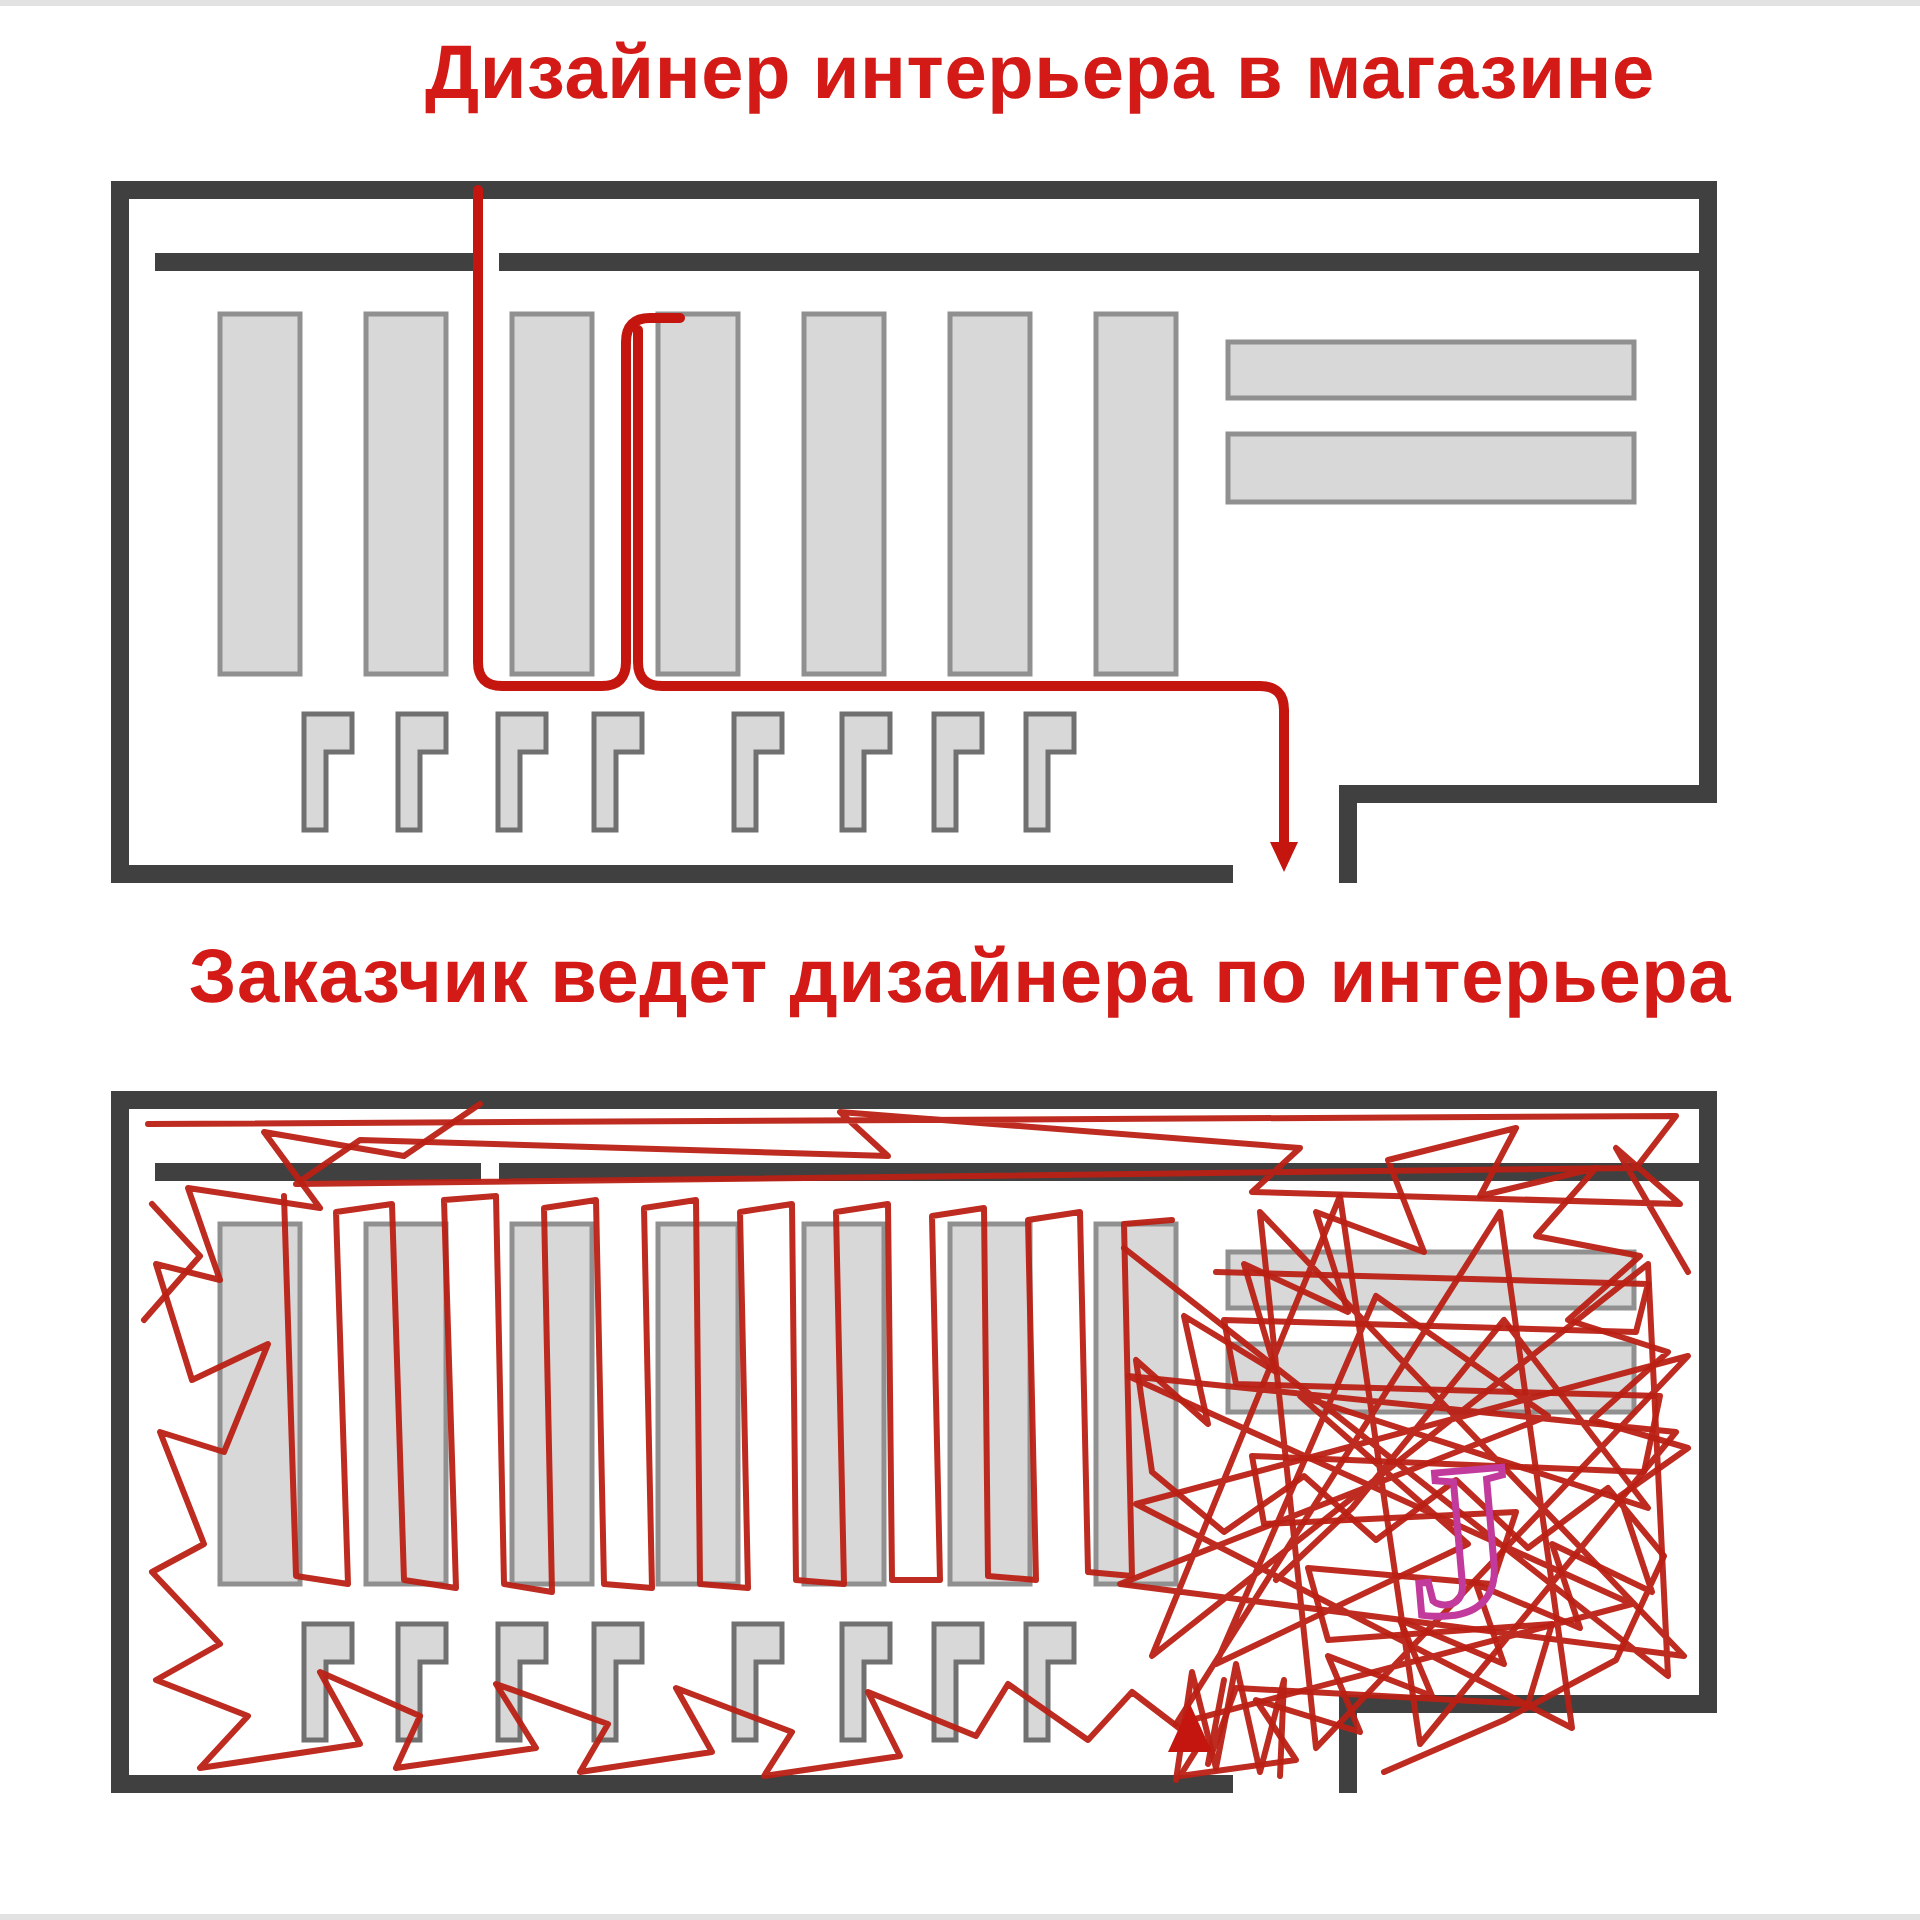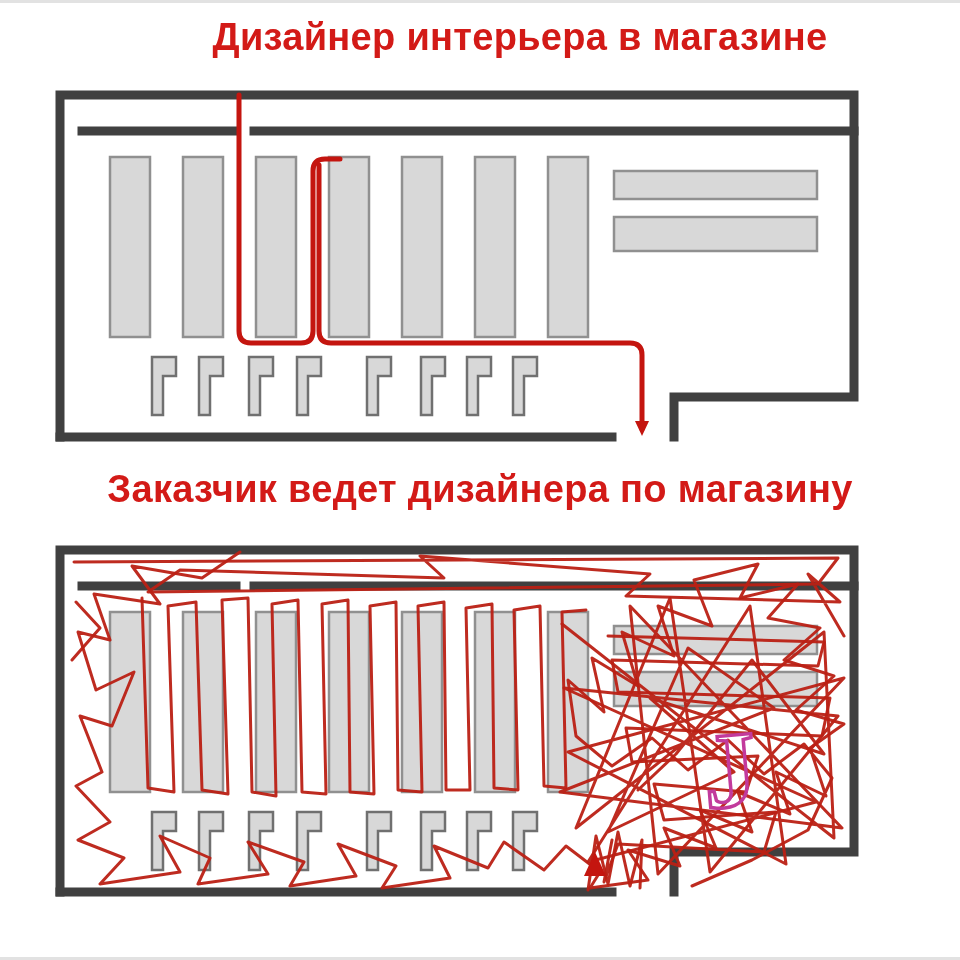--- a/index.html
+++ b/index.html
@@ -73,21 +73,21 @@
       <path class="fixture" d="M461 272h24v19h-13v39h-11z"></path>
     </g>
     <g>
       <path class="route" d="M 187,10 V 246 Q 187,258 199,258 H 249 Q 261,258 261,246 V 86 Q 261,74 273,74 H 288"></path>
       <path class="route" d="M 267,80 V 246 Q 267,258 279,258 H 578 Q 590,258 590,270 V 344"></path>
       <polygon class="arrow" points="583,336 597,336 590,351"></polygon>
     </g>
   </svg>
 </div>
 
-<div class="title" id="title-bottom">Заказчик ведет дизайнера по магазину</div>
+<div class="title" id="title-bottom">Заказчик ведет дизайнера по интерьера</div>
 
 <div class="plan" id="plan-bottom">
   <svg viewBox="0 0 810 365">
     <g>
       <path class="wall" d="M 8,352 L 8,10 L 802,10 L 802,312 L 622,312 L 622,352"></path>
       <path class="wall" d="M 8,352 L 560,352"></path>
       <path class="wall" d="M 30,46 L 184,46 M 202,46 L 802,46"></path>
     </g>
     <g>
       <rect class="shelf" x="58" y="72" width="40" height="180"></rect>

